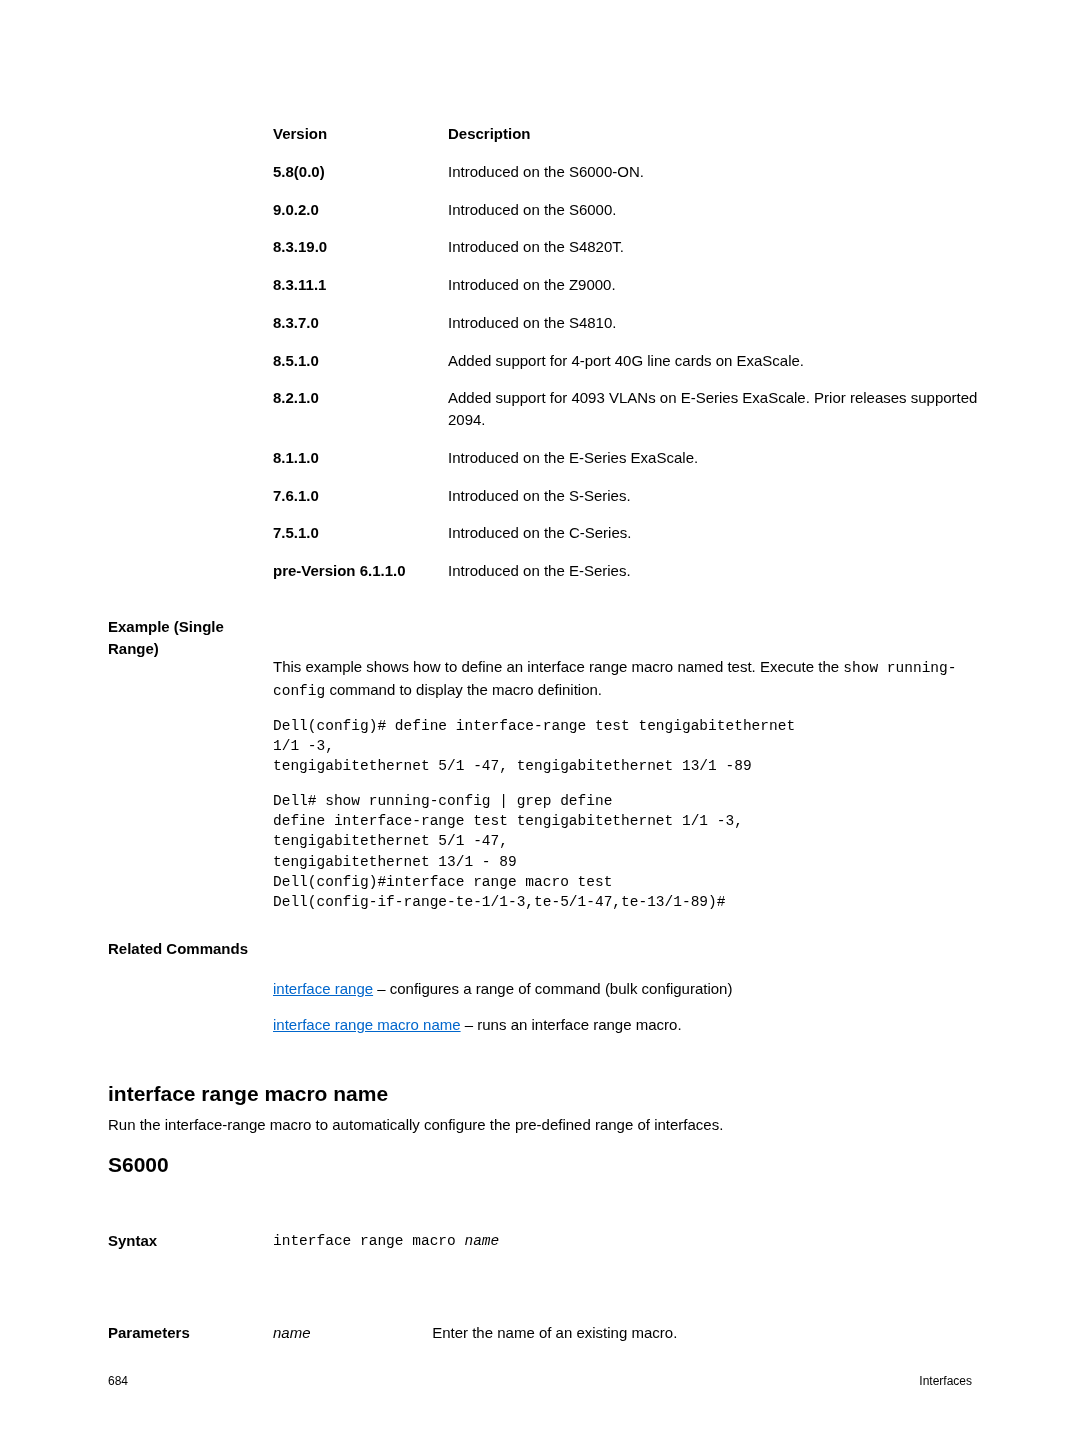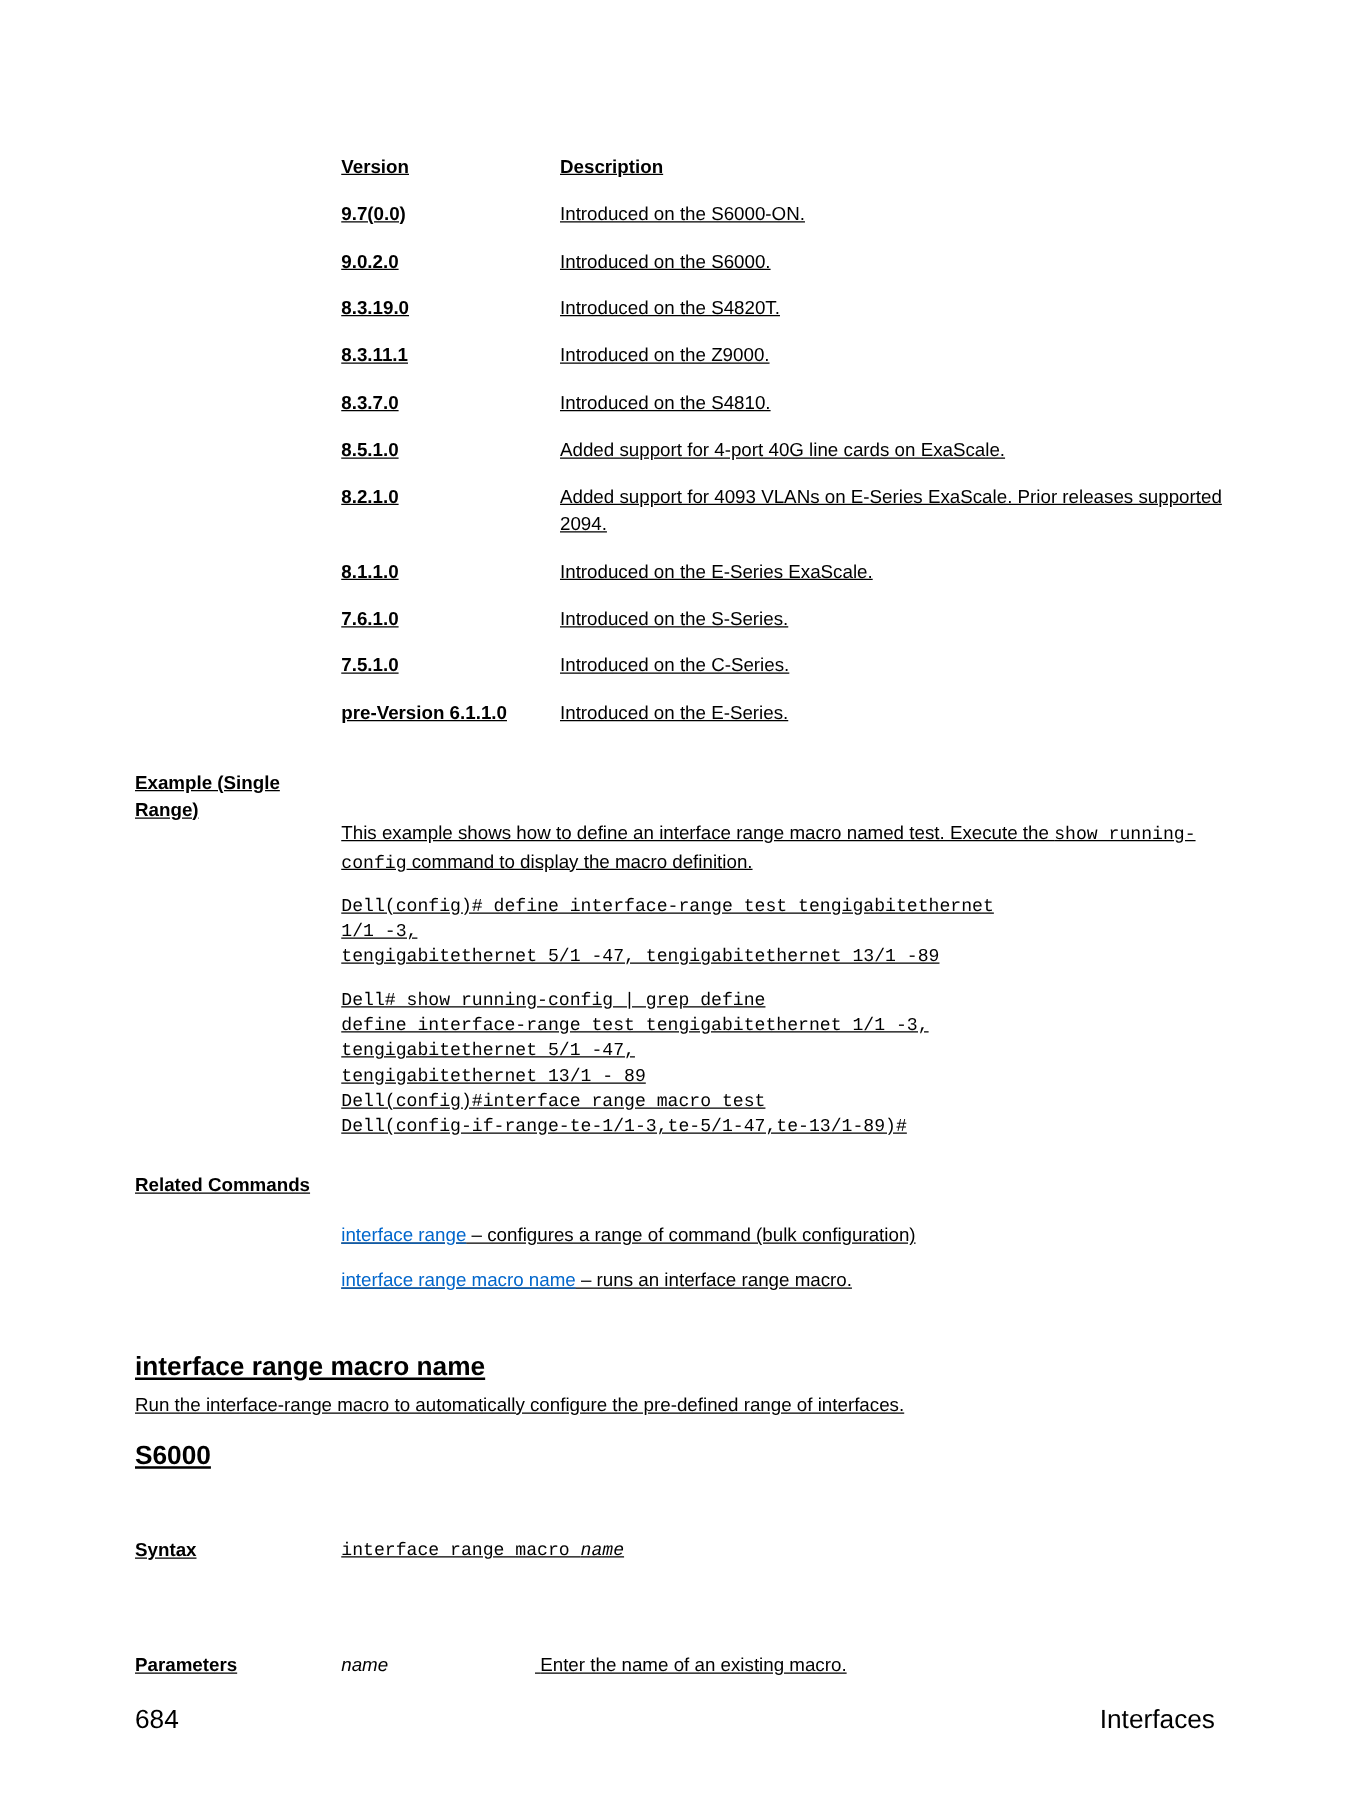--- a/index.html
+++ b/index.html
@@ -8,21 +8,20 @@
     background: #ffffff;
     font-family: Arial, Helvetica, sans-serif;
     color: #000000;
     width: 1080px;
     height: 1434px;
     box-sizing: border-box;
     position: relative;
   }
   .page {
     padding: 115px 108px 40px 108px;
-    text-decoration: underline;
   }
   .version-table {
     margin-left: 165px;
     border-collapse: collapse;
     width: 710px;
   }
   .version-table td {
     padding: 8px 0 8px 0;
     vertical-align: top;
     font-size: 15px;
@@ -102,37 +101,37 @@
   .italic {
     font-style: italic;
   }
   .footer {
     position: absolute;
     bottom: 46px;
     left: 108px;
     right: 108px;
     display: flex;
     justify-content: space-between;
-    font-size: 21px;
+    font-size: 12px;
     text-align: right;
   }
 </style>
 </head>
 <body>
 
 <div class="page">
 
   <table class="version-table">
     <tbody>
         <tr class="header">
       <td class="vcol">Version</td>
       <td class="dcol">Description</td>
     </tr>
     <tr>
-      <td class="vcol">9.7(0.0)</td>
+      <td class="vcol">5.8(0.0)</td>
       <td class="dcol">Introduced on the S6000-ON.</td>
     </tr>
     <tr>
       <td class="vcol">9.0.2.0</td>
       <td class="dcol">Introduced on the S6000.</td>
     </tr>
     <tr>
       <td class="vcol">8.3.19.0</td>
       <td class="dcol">Introduced on the S4820T.</td>
     </tr>

